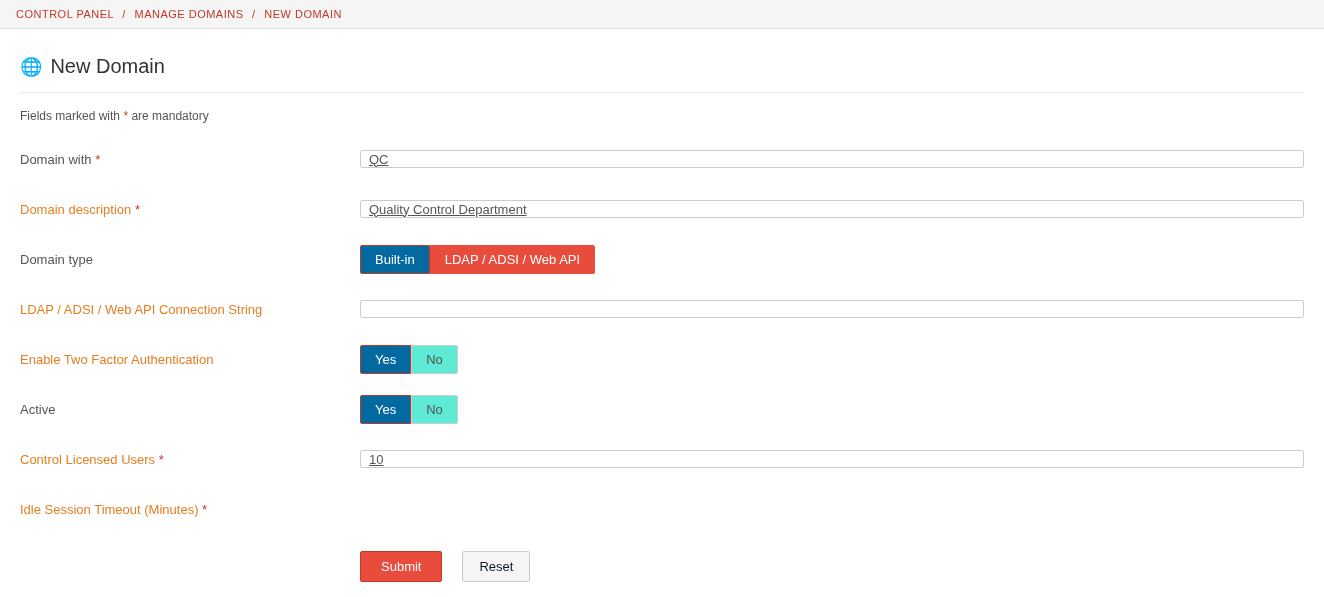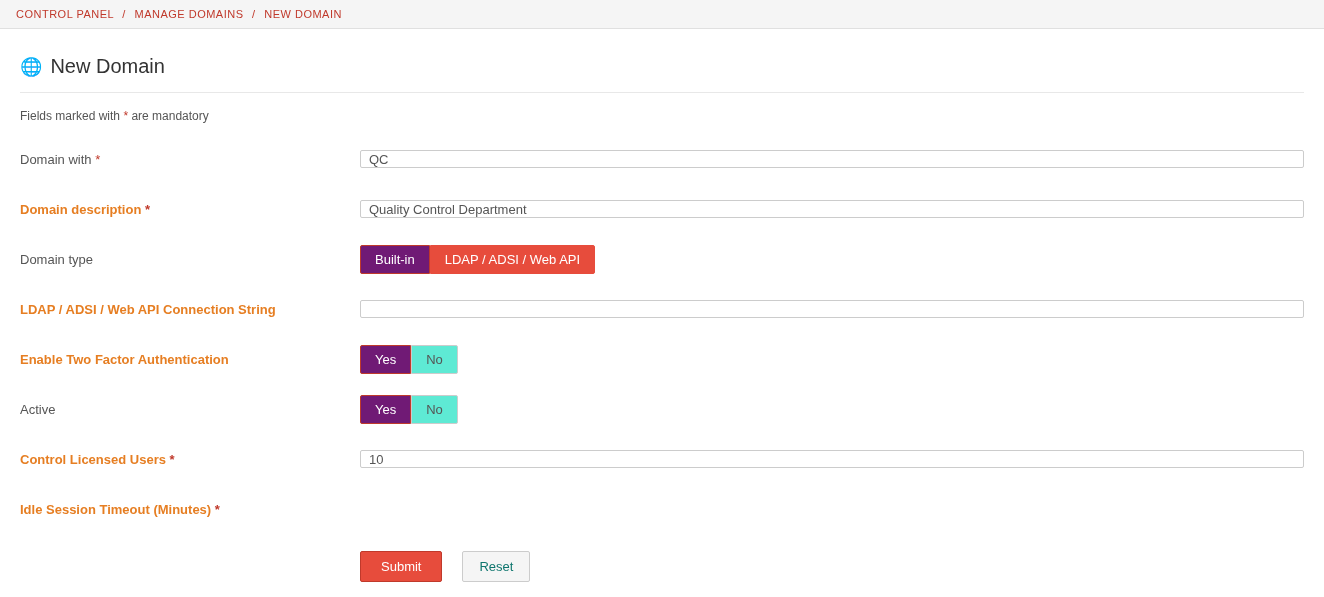--- a/index.html
+++ b/index.html
@@ -69,50 +69,50 @@
       min-width: 340px;
       font-size: 13px;
       color: #555;
       padding-right: 10px;
     }
     .form-label .req {
       color: #c0392b;
     }
     .form-label.orange-label {
       color: #e67e22;
-      font-weight: bold;
     }
     .form-control {
       flex: 1;
       max-width: 950px;
       border: 1px solid #ccc;
       border-radius: 2px;
       padding: 8px 8px;
       font-size: 13px;
       color: #555;
       outline: none;
       height: 16px;
+      text-decoration: underline;
     }
     .btn-group {
       display: flex;
     }
     .btn-toggle {
       padding: 6px 14px;
       border: 1px solid #c0392b;
       background: #c0392b;
       color: #fff;
       font-size: 13px;
       cursor: pointer;
       border-radius: 2px 0 0 2px;
     }
     .btn-toggle:last-child {
       border-radius: 0 2px 2px 0;
     }
     .btn-toggle.active {
-      background: #701a75;
+      background: #0369a1;
       color: #fff;
     }
     .btn-toggle.inactive {
       background: #5eead4;
       color: #555;
       border-color: #ccc;
     }
     .btn-toggle.red-active {
       background: #e74c3c;
       color: #fff;
@@ -129,21 +129,21 @@
       background: #e74c3c;
       color: #fff;
       border: 1px solid #c0392b;
       border-radius: 2px;
       font-size: 13px;
       cursor: pointer;
     }
     .btn-reset {
       padding: 7px 16px;
       background: #f5f5f5;
-      color: #0f766e;
+      color: #0f172a;
       border: 1px solid #ccc;
       border-radius: 2px;
       font-size: 13px;
       cursor: pointer;
     }
   </style>
 </head>
 <body>
 
 <div class="page-wrapper">

